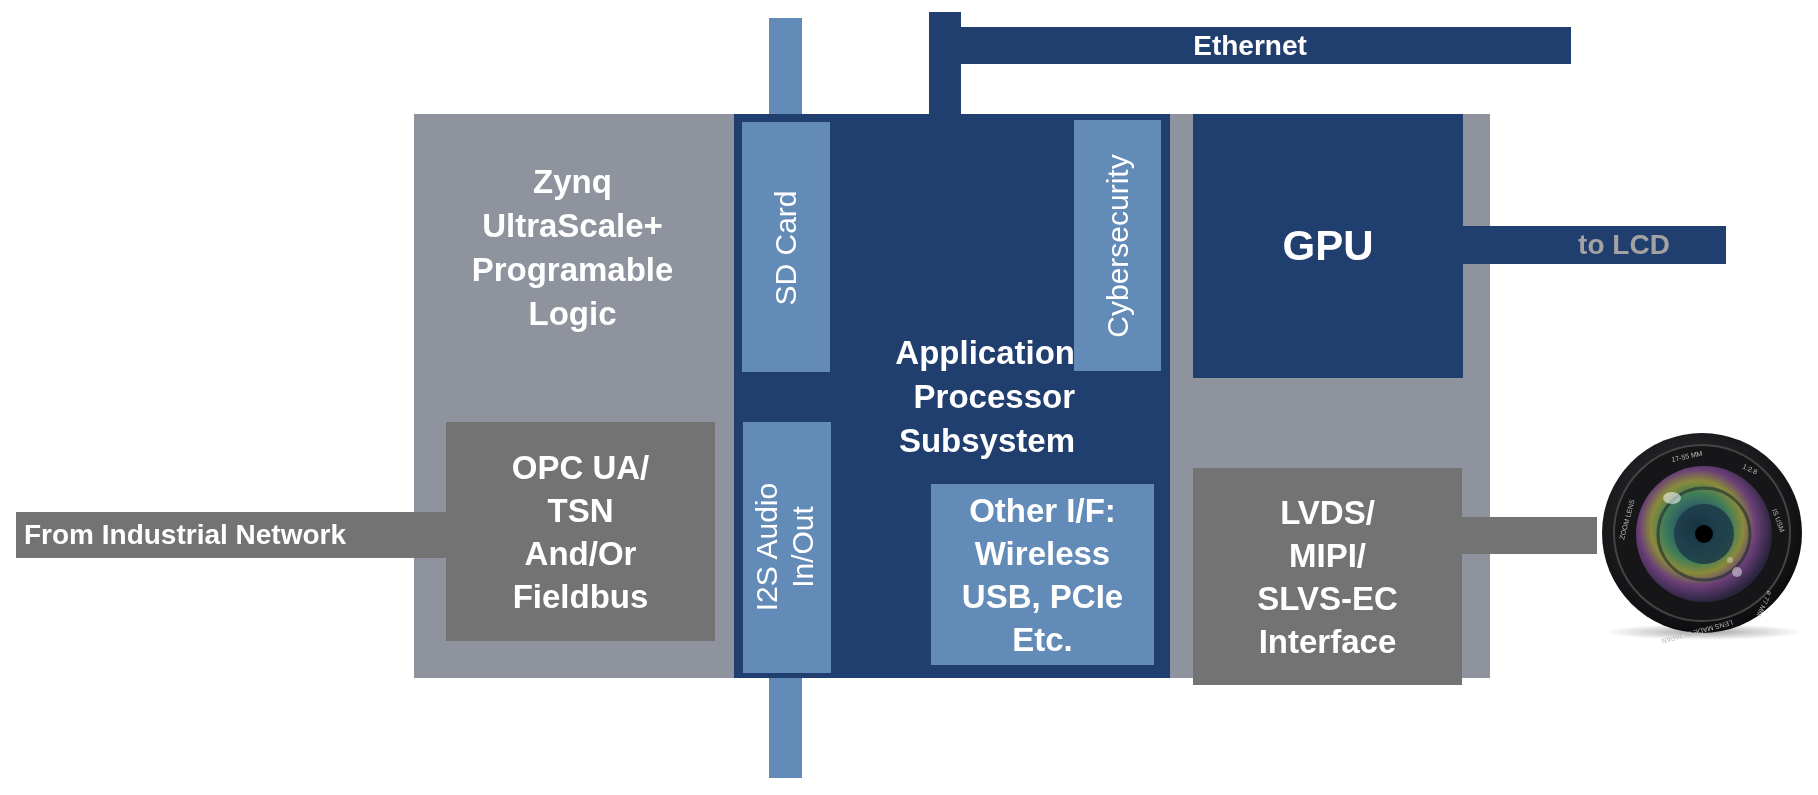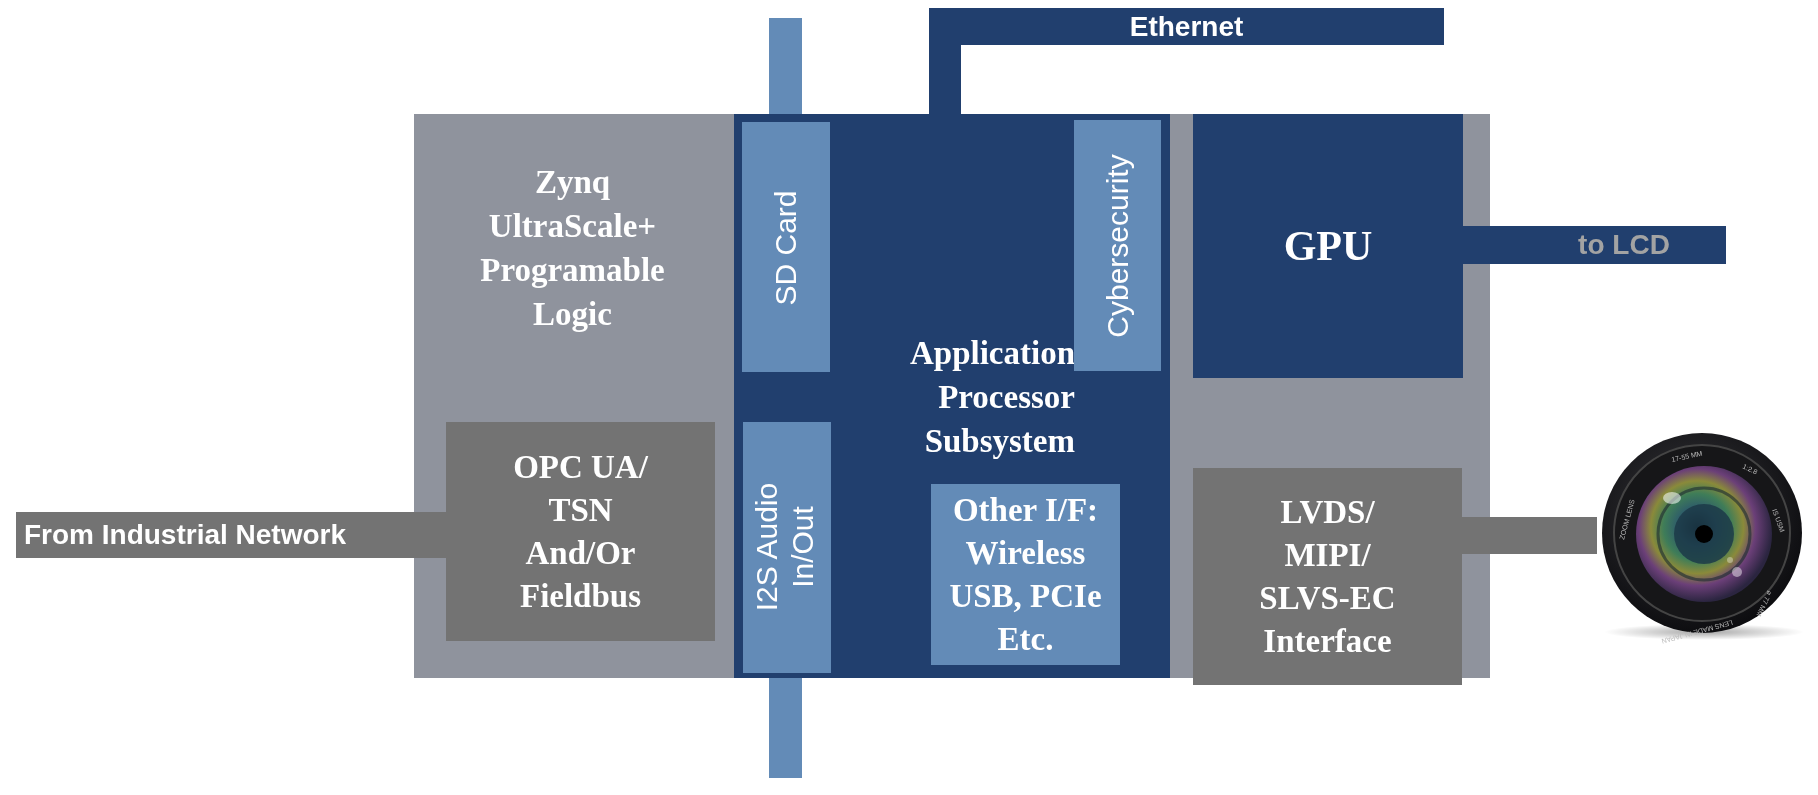--- a/index.html
+++ b/index.html
@@ -2,32 +2,32 @@
 <html><head>
 <meta charset="utf-8">
 <style>
   html,body{margin:0;padding:0;background:#ffffff;}
   body{width:1818px;height:795px;position:relative;overflow:hidden;font-family:"Liberation Sans",sans-serif;}
   .blk{position:absolute;box-sizing:border-box;}
   .gray{background:#8f939d;}
   .navy{background:#213f6e;}
   .blue{background:#737373;}
   .steel{background:#638bb7;}
-  .lbl{position:absolute;color:#ffffff;font-weight:bold;text-align:center;line-height:1.2;white-space:pre-line;font-family:Liberation Serif, serif;}
+  .lbl{position:absolute;color:#ffffff;font-weight:bold;text-align:center;line-height:1.2;white-space:pre-line;}
   .center{display:flex;align-items:center;justify-content:center;}
   .vert{position:absolute;color:#ffffff;white-space:pre-line;text-align:center;line-height:1.15;transform:rotate(-90deg);transform-origin:center center;}
 </style>
 </head>
 <body>
 
 <div class="blk steel" style="left:769px;top:18px;width:33px;height:104px;"></div>
 <div class="blk steel" style="left:769px;top:676px;width:33px;height:102px;"></div>
 
 <div class="blk navy" style="left:929px;top:12px;width:32px;height:104px;"></div>
-<div class="blk navy center" style="left:929px;top:8px;width:515px;height:37px;">
+<div class="blk navy center" style="left:929px;top:27px;width:642px;height:37px;">
   <span style="color:#fff;font-weight:bold;font-size:28px;">Ethernet</span>
 </div>
 
 <div class="blk gray" style="left:414px;top:114px;width:1076px;height:564px;"></div>
 <div class="lbl" style="left:430px;top:160px;width:285px;font-size:33px;line-height:44px;">Zynq
 UltraScale+
 Programable
 Logic</div>
 
 <div class="blk navy" style="left:734px;top:114px;width:436px;height:564px;"></div>
@@ -38,21 +38,21 @@
 <div class="blk steel" style="left:742px;top:122px;width:88px;height:250px;"></div>
 <div class="vert" style="left:661px;top:228px;width:250px;height:40px;font-size:30px;line-height:40px;">SD Card</div>
 
 <div class="blk steel" style="left:1074px;top:120px;width:87px;height:251px;"></div>
 <div class="vert" style="left:992px;top:226px;width:251px;height:40px;font-size:30px;line-height:40px;">Cybersecurity</div>
 
 <div class="blk steel" style="left:743px;top:422px;width:88px;height:251px;"></div>
 <div class="vert" style="left:662px;top:508px;width:251px;height:78px;font-size:30px;line-height:36px;">I2S Audio
 In/Out</div>
 
-<div class="blk steel center" style="left:931px;top:484px;width:189px;height:181px;">
+<div class="blk steel center" style="left:931px;top:484px;width:223px;height:181px;">
   <span class="lbl" style="position:static;font-size:33px;line-height:43px;">Other I/F:
 Wireless
 USB, PCIe
 Etc.</span>
 </div>
 
 <div class="blk navy center" style="left:1193px;top:114px;width:270px;height:264px;">
   <span class="lbl" style="position:static;font-size:42px;">GPU</span>
 </div>
 <div class="blk navy center" style="left:1462px;top:226px;width:264px;height:38px;padding-left:60px;">

